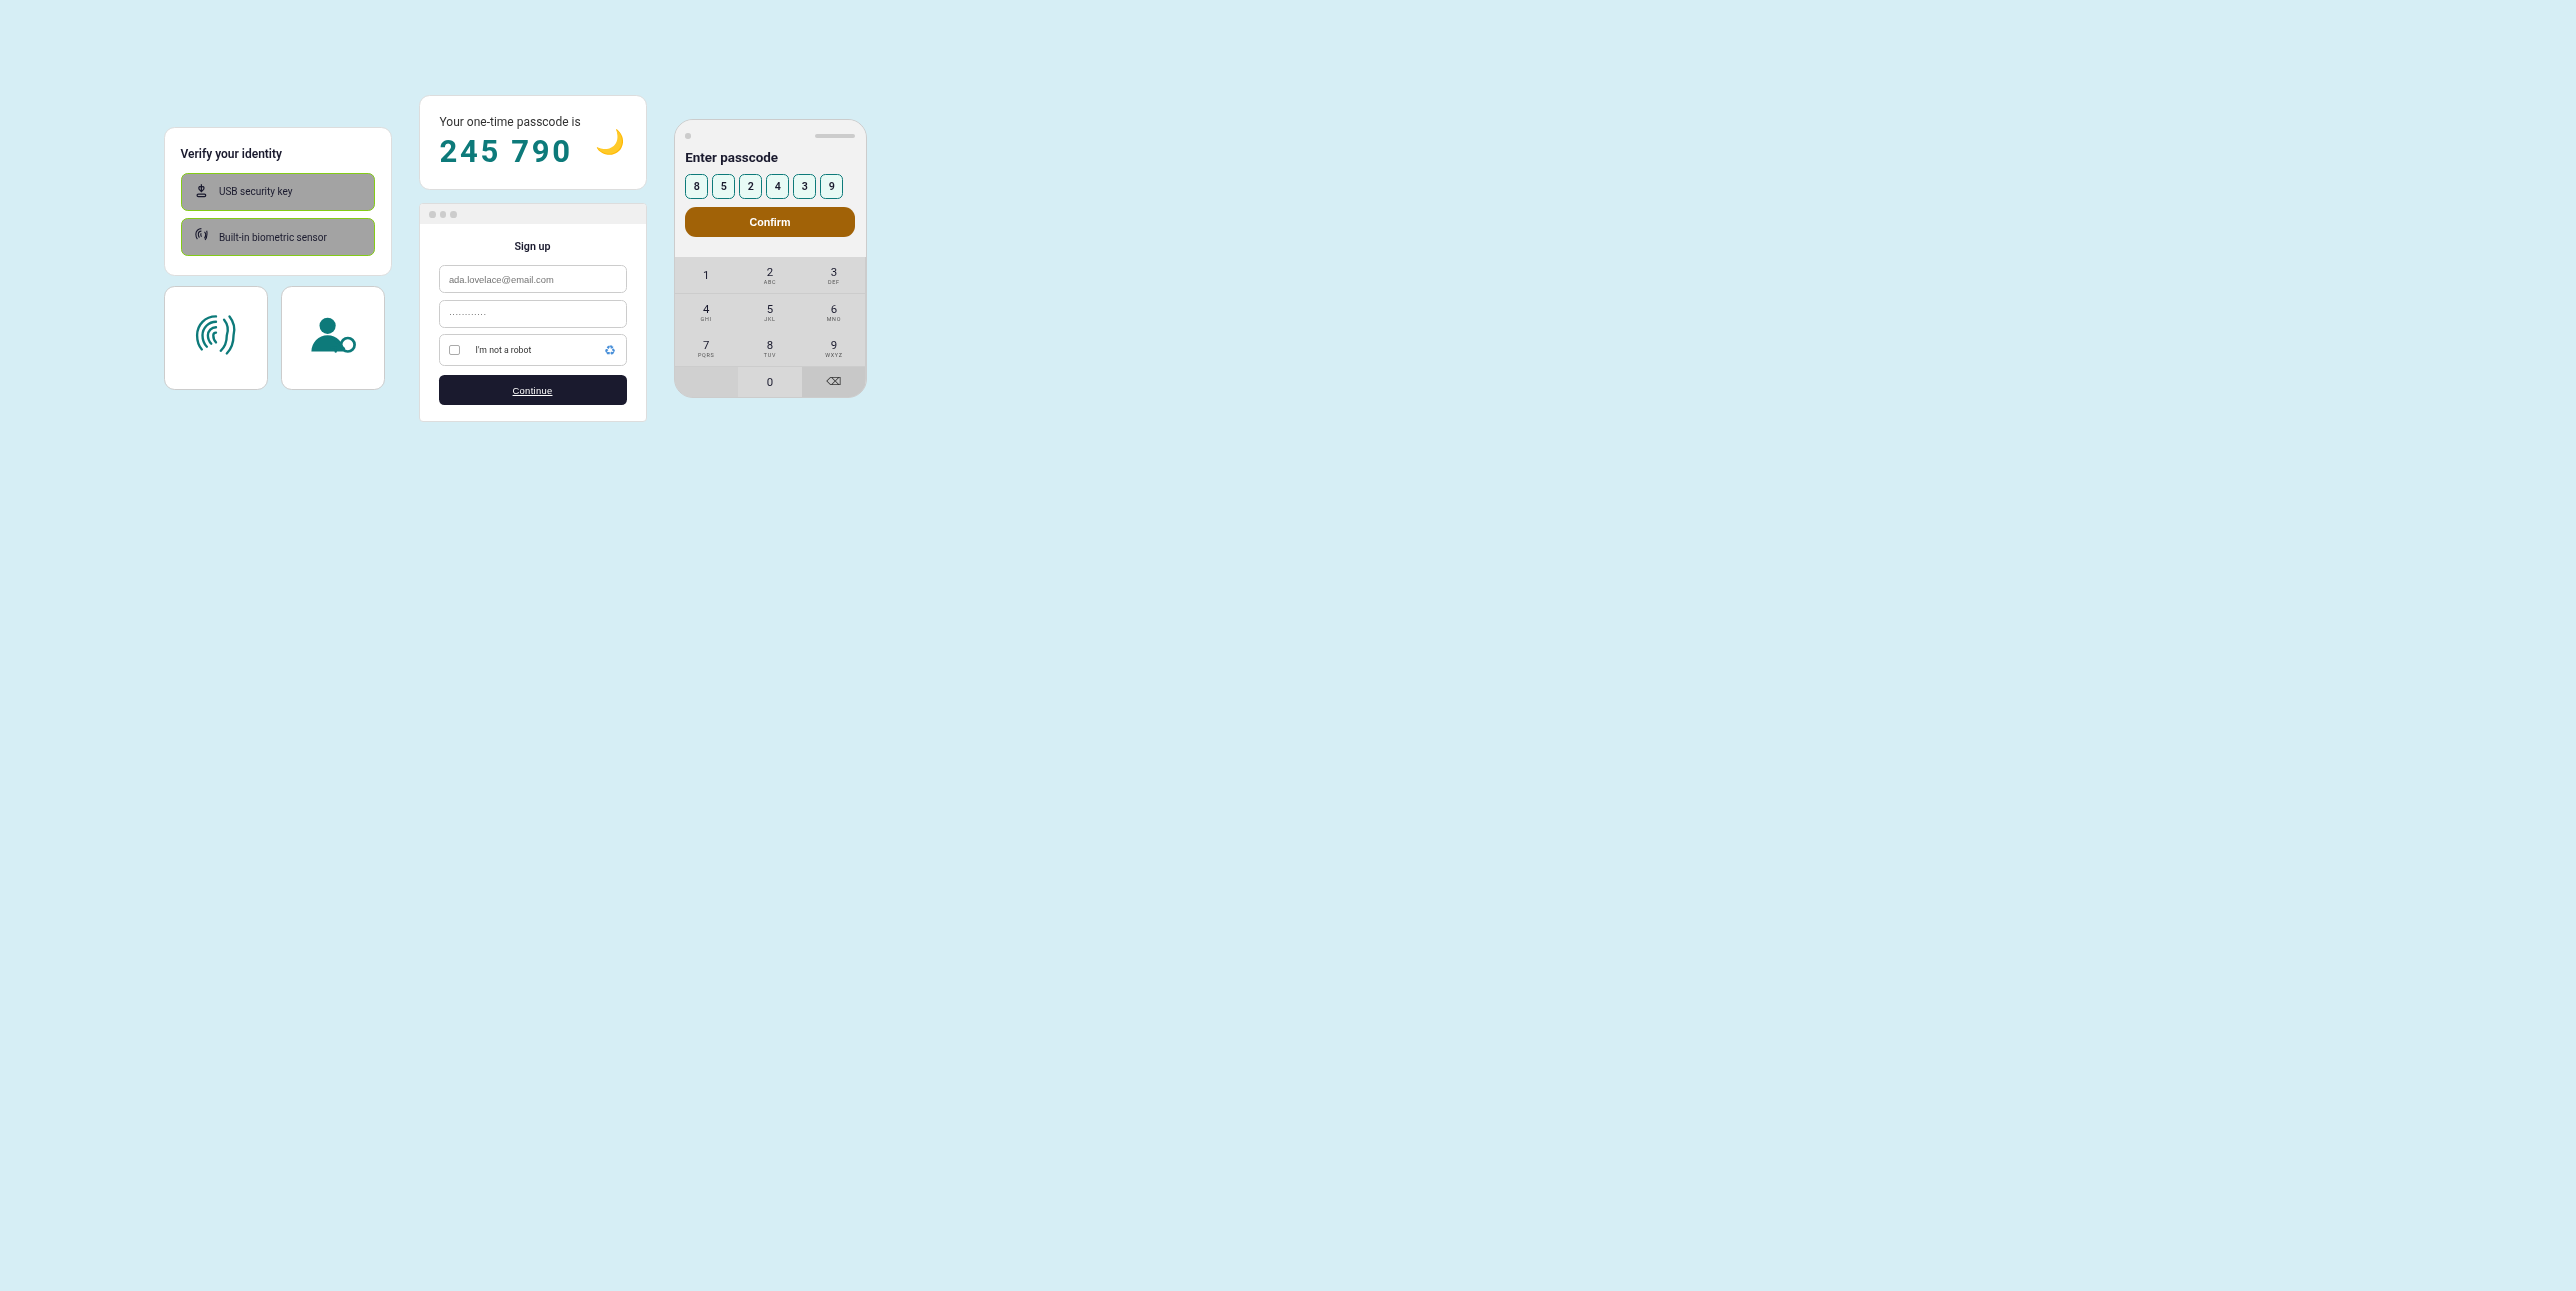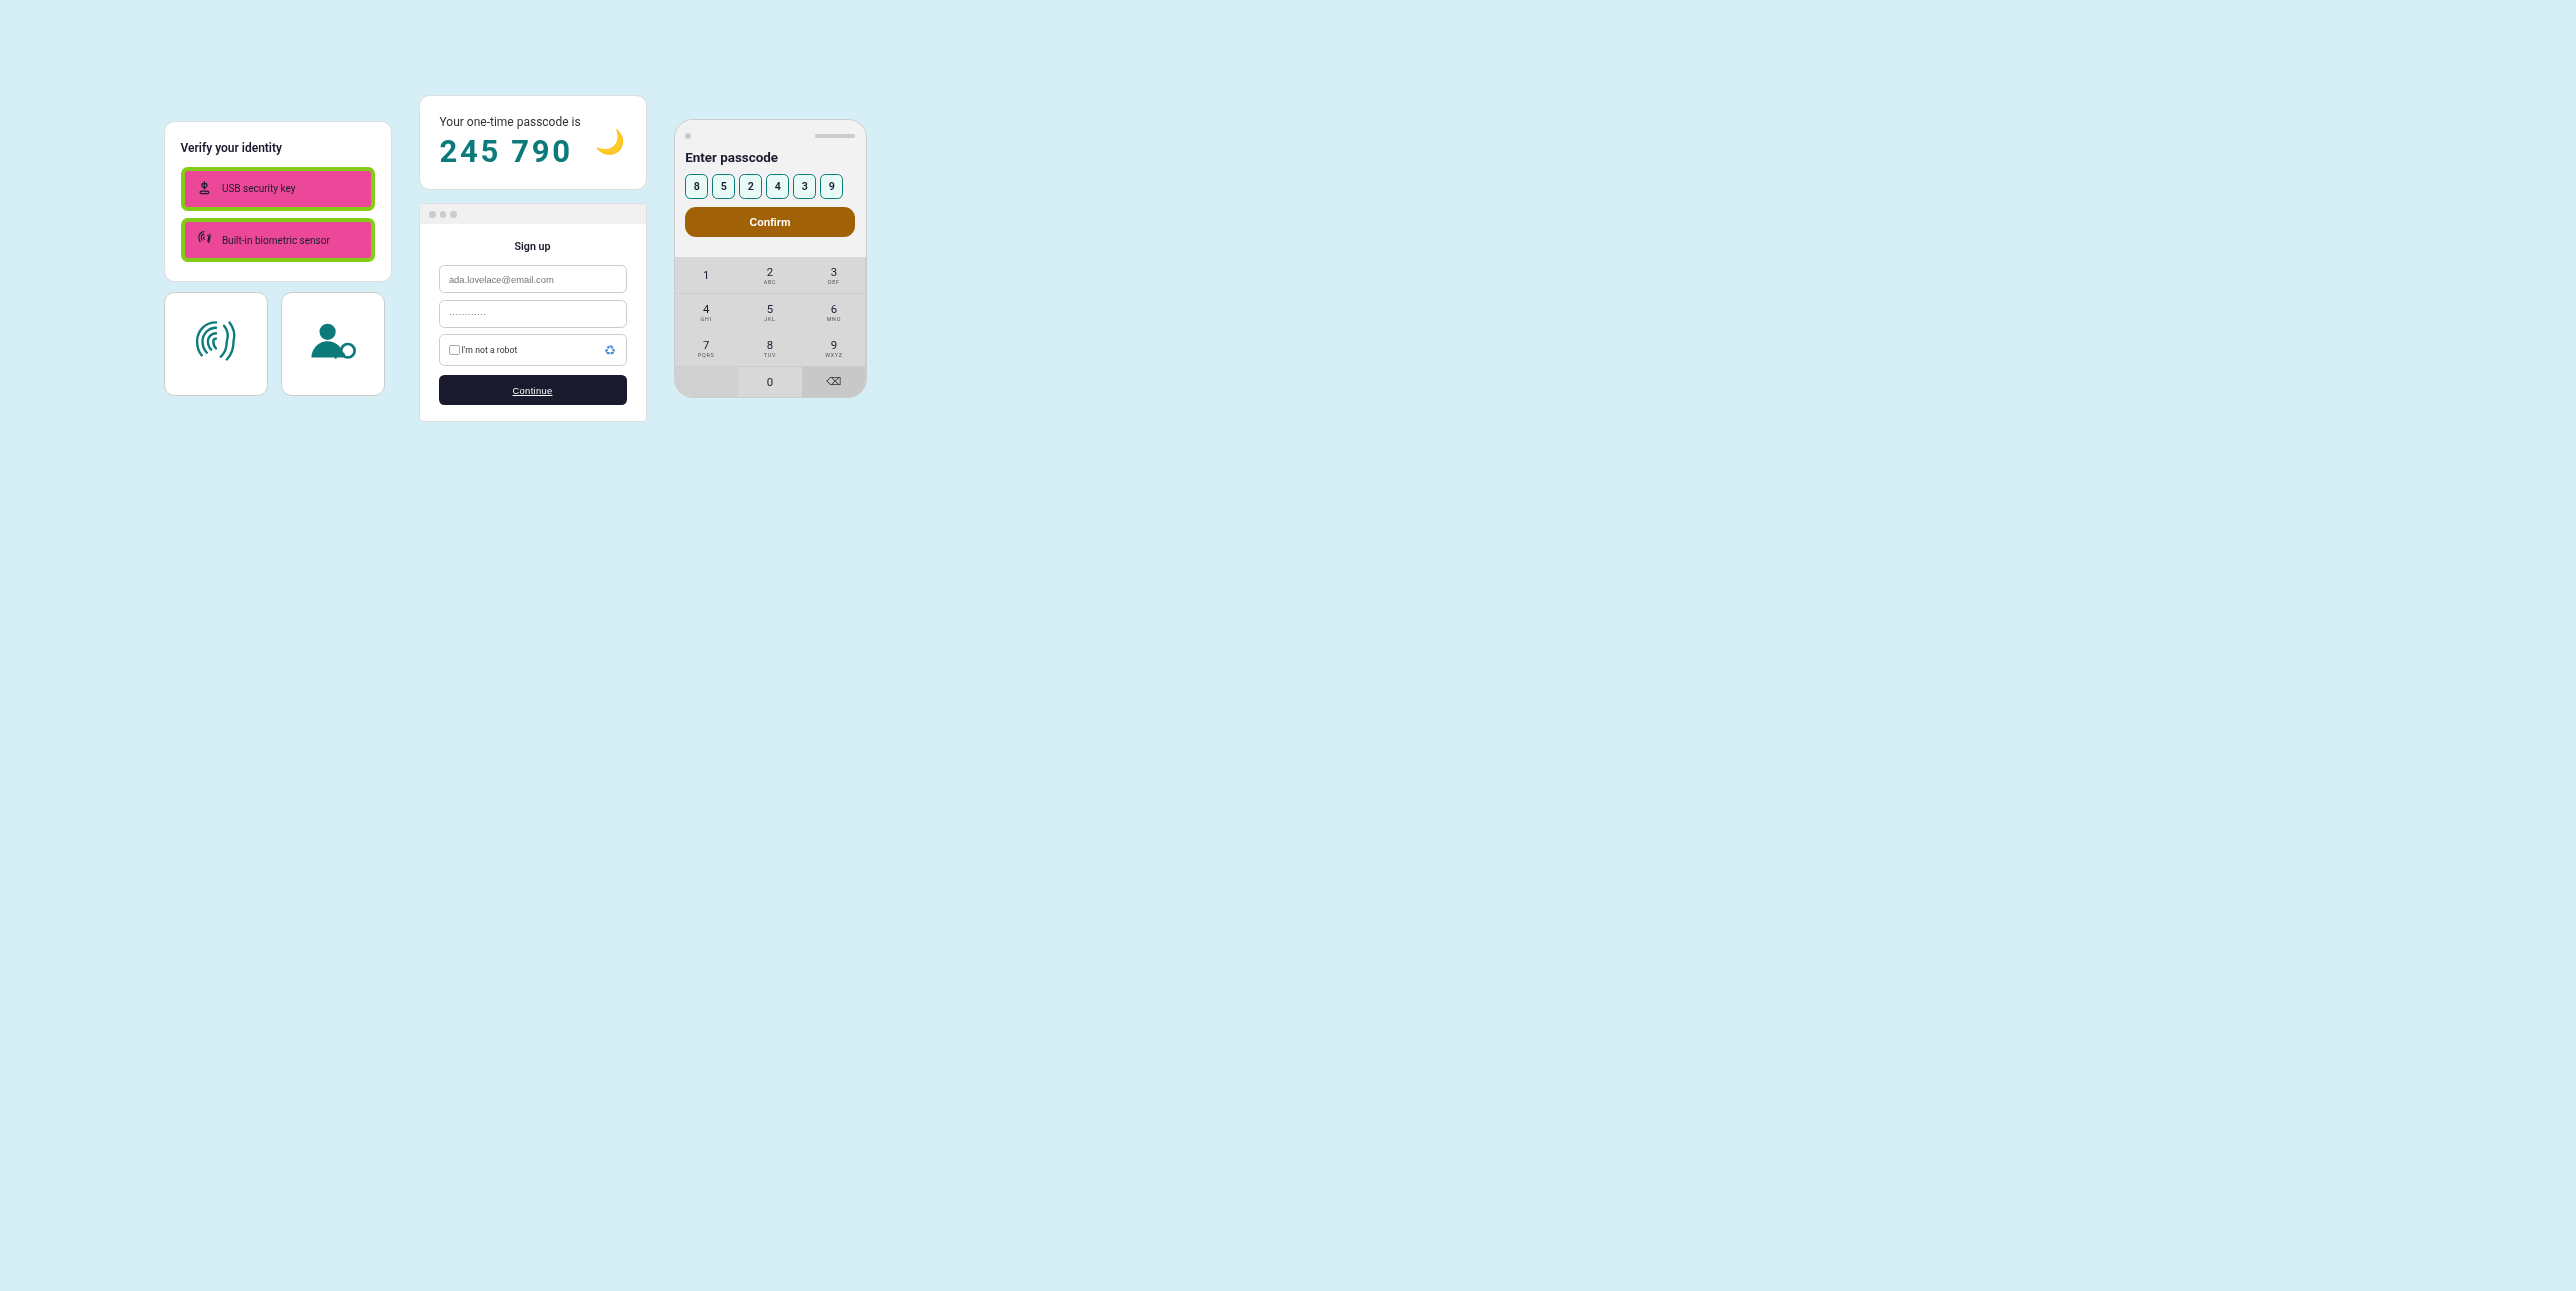--- a/index.html
+++ b/index.html
@@ -35,25 +35,25 @@
       font-weight: 600;
       color: #1a1a2e;
       margin-bottom: 12px;
       text-align: left;
     }
 
     .auth-option {
       display: flex;
       align-items: center;
       gap: 9.4px;
-      border: 4px solid #84cc16;
+      border: 1px solid #84cc16;
       border-radius: 6.7px;
       padding: 9.4px 12px;
       margin-bottom: 6.7px;
-      background: #ec4899;
+      background: #a3a3a3;
       cursor: pointer;
     }
 
     .auth-option:last-child { margin-bottom: 0; }
 
     .auth-option-label {
       font-size: 10px;
       color: #1a1a2e;
       font-weight: 400;
     }
@@ -176,21 +176,21 @@
       padding: 7.4px 9.4px;
       margin-bottom: 9.4px;
       display: flex;
       align-items: center;
       justify-content: space-between;
     }
 
     .captcha-left {
       display: flex;
       align-items: flex-start;
-      gap: 2px;
+      gap: 16px;
     }
 
     .captcha-checkbox {
       width: 10.7px;
       height: 10.7px;
       border: 1px solid #aaa;
       border-radius: 2px;
       background: #fff;
     }
 

